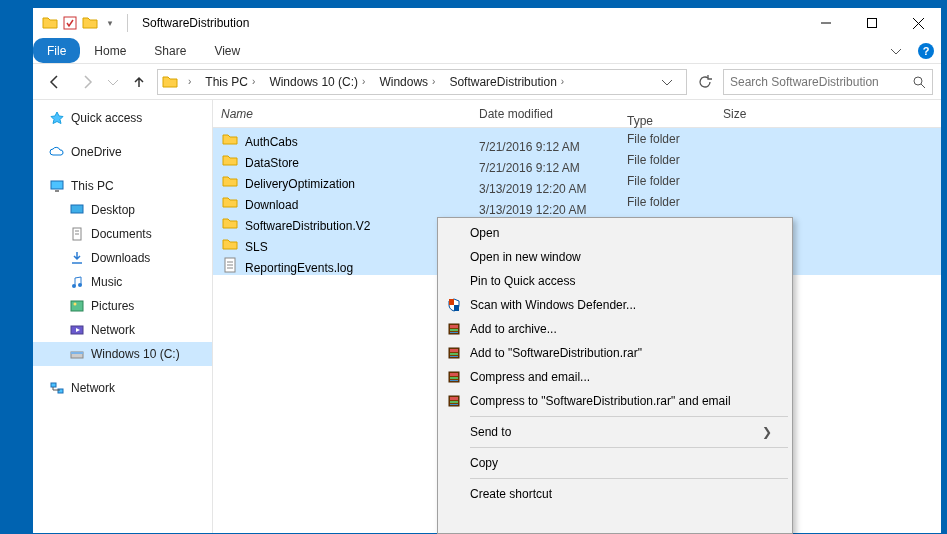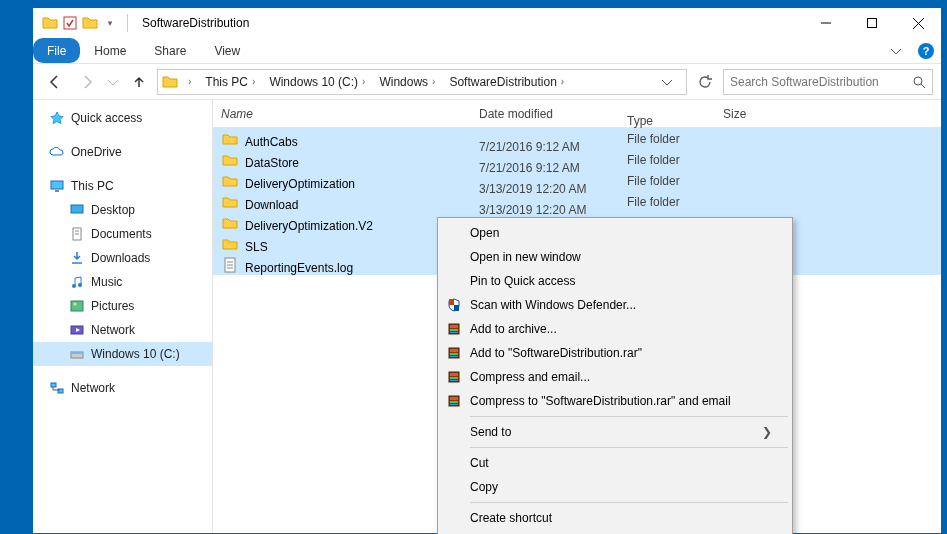--- a/index.html
+++ b/index.html
@@ -343,21 +343,21 @@
             <span class="nm">Download</span>
             <span class="dt">3/13/2019 12:20 AM</span>
             <span class="ty">File folder</span>
           </div>
           <div class="row sel">
             <span class="fic">
               <svg width="16" height="16">
                 <path d="M1 4h5l2 2h7v7H1z" fill="#ffcf48" stroke="#d9a400"></path>
               </svg>
             </span>
-            <span class="nm">DeliveryOptimization.V2</span>
+            <span class="nm">SoftwareDistribution.V2</span>
             <span class="dt"></span>
             <span class="ty"></span>
           </div>
           <div class="row sel">
             <span class="fic">
               <svg width="16" height="16">
                 <path d="M1 4h5l2 2h7v7H1z" fill="#ffcf48" stroke="#d9a400"></path>
               </svg>
             </span>
             <span class="nm">SLS</span>
@@ -446,23 +446,20 @@
       </span>
       <span>Compress to "SoftwareDistribution.rar" and email</span>
     </div>
   <div class="cm-sep"></div>
   <div class="cm-item">
       <span>Send to</span>
       <span class="sub">❯</span>
     </div>
   <div class="cm-sep"></div>
   <div class="cm-item">
-      <span>Cut</span>
-    </div>
-  <div class="cm-item">
       <span>Copy</span>
     </div>
   <div class="cm-sep"></div>
   <div class="cm-item">
       <span>Create shortcut</span>
     </div>
   <div class="cm-item"></div>
 </div>
 
 </body></html>

